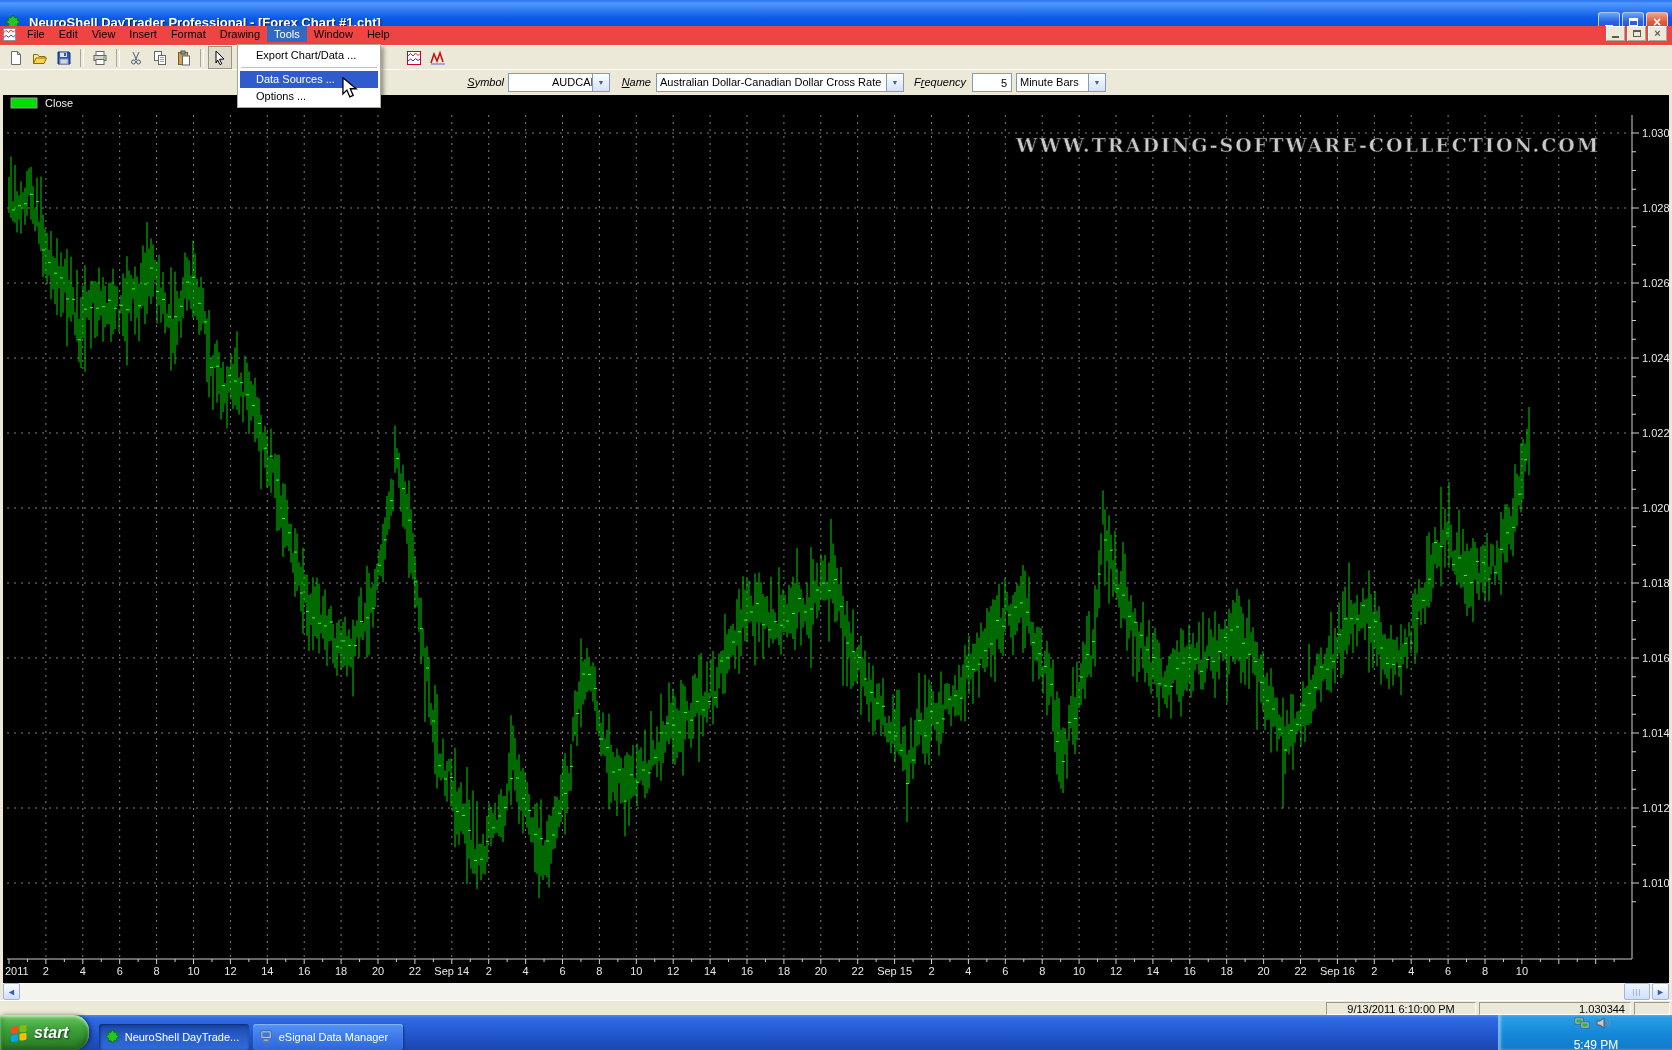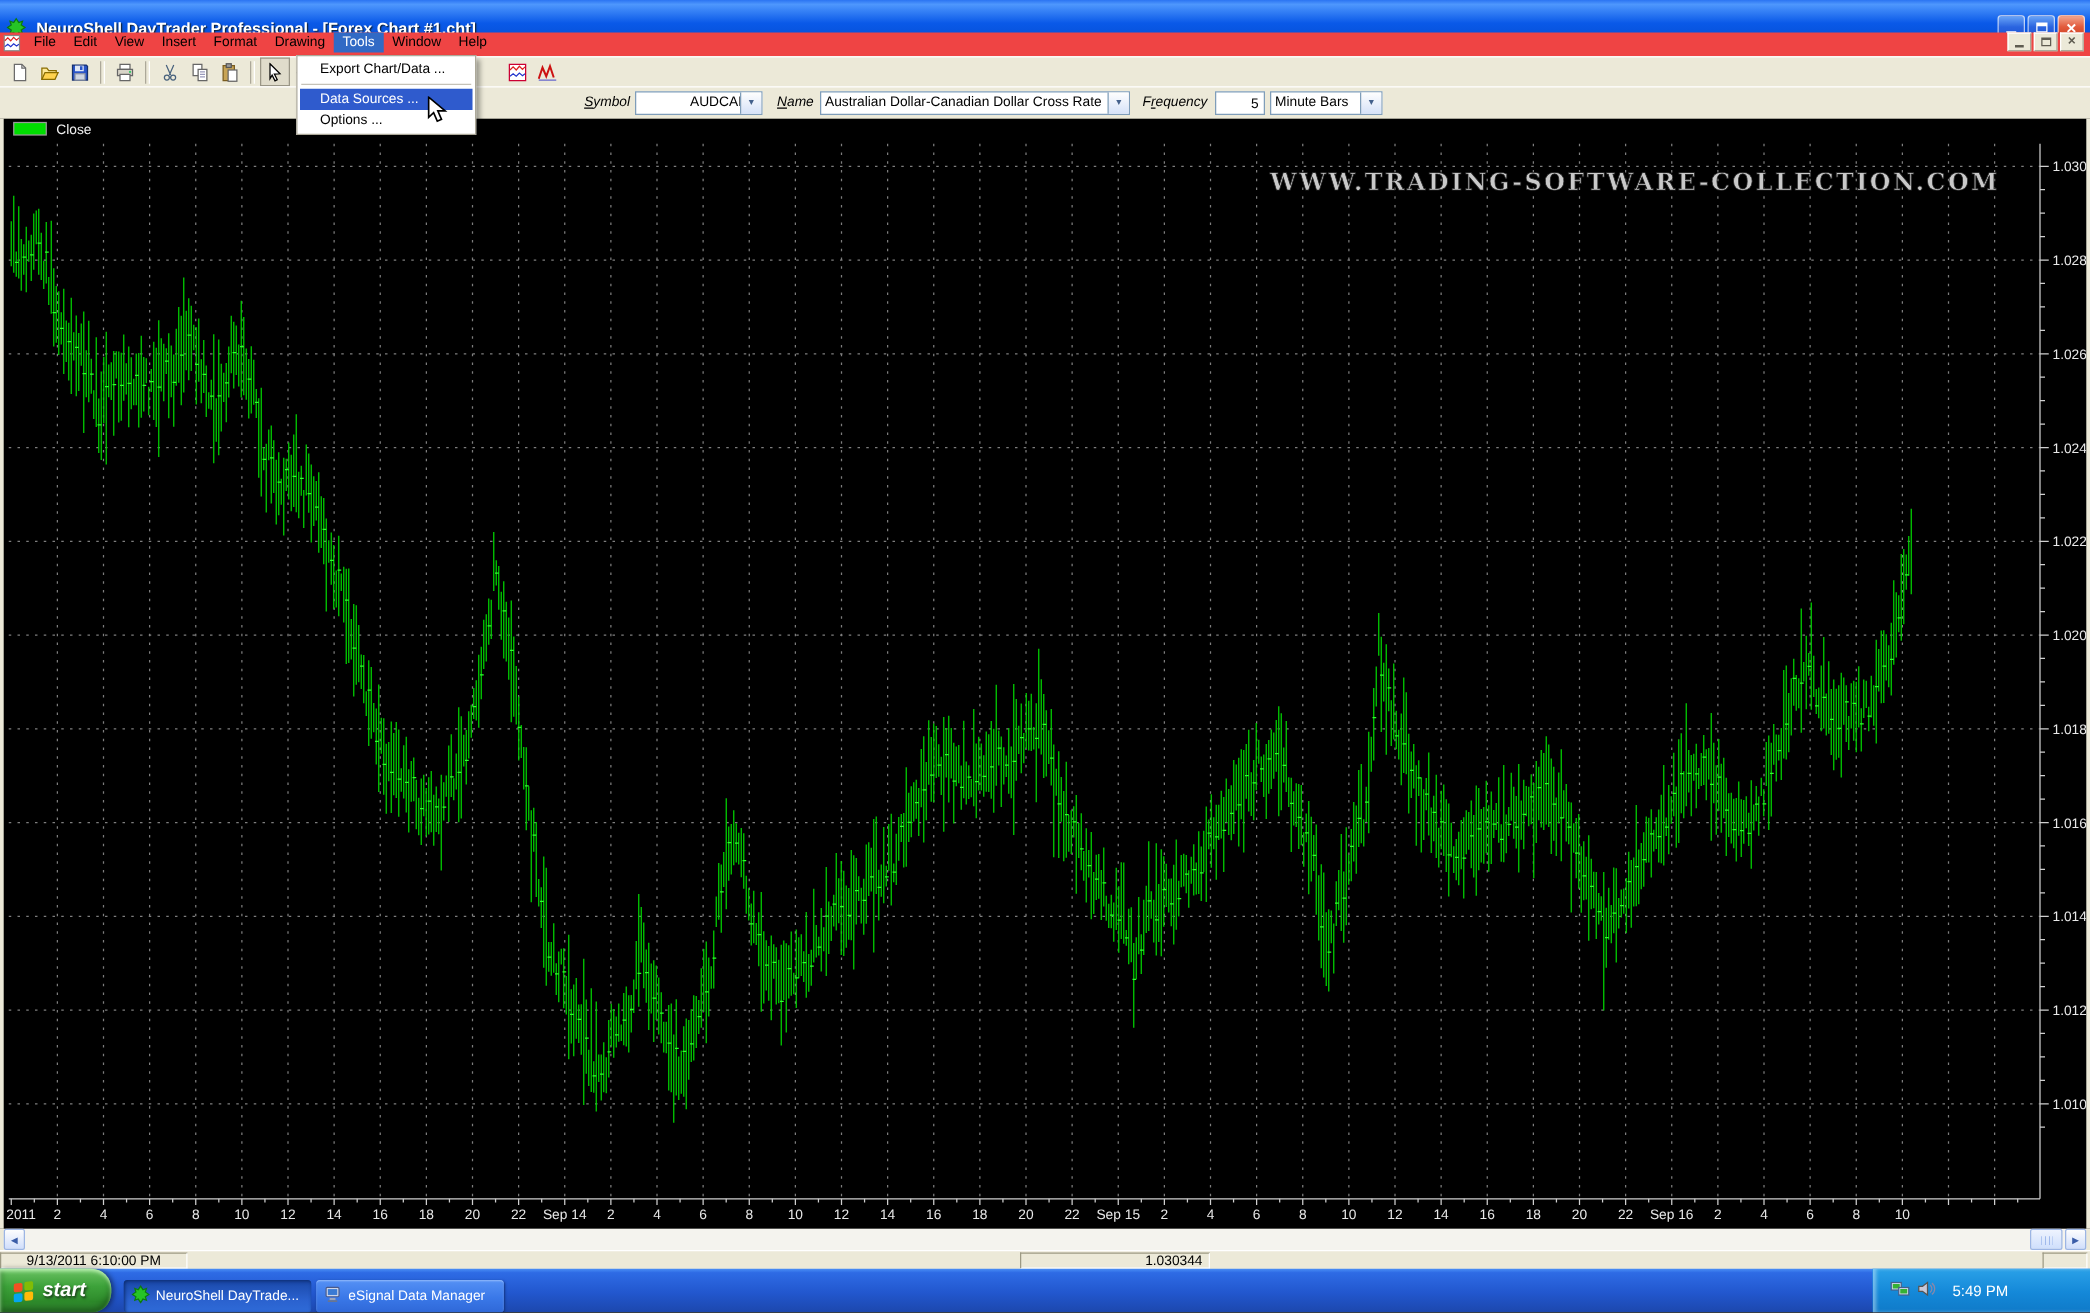--- a/index.html
+++ b/index.html
@@ -57,21 +57,21 @@
   .sbtn{position:absolute;top:0;width:17px;height:17px;border-radius:2px;box-sizing:border-box;
     border:1px solid #9cb5e4;background:linear-gradient(180deg,#fdfdfd,#d0defc);
     color:#3b5da8;font-size:9px;display:flex;align-items:center;justify-content:center;font-weight:bold;}
   .sbtn.left{left:0;} .sbtn.right{right:0;}
   .sthumb{position:absolute;top:0;right:19px;width:26px;height:17px;border-radius:2px;box-sizing:border-box;
     border:1px solid #9cb5e4;background:linear-gradient(180deg,#eef3fe,#cfdffc);}
   .sthumb::after{content:"";position:absolute;left:8px;top:5px;width:9px;height:7px;
     background:repeating-linear-gradient(90deg,#9fb9ec 0 1px,transparent 1px 3px);}
   
   .statusbar{position:absolute;left:0;top:1000px;width:100%;height:15px;background:#ece9d8;
-    border-top:1px solid #fff;display:flex;justify-content:space-between;align-items:center;gap:3px;
+    border-top:1px solid #fff;display:flex;justify-content:flex-end;align-items:center;gap:3px;
     padding-right:2px;box-sizing:border-box;}
   .scell{height:13px;line-height:13px;border:1px solid;border-color:#9d9a84 #fff #fff #9d9a84;
     box-sizing:border-box;padding:0 5px;background:#ece9d8;}
   .scell.datetime{width:150px;text-align:center;}
   .scell.value{width:152px;text-align:right;}
   .scell.stub{width:36px;}
   
   .taskbar{position:absolute;left:0;top:1015px;width:100%;height:35px;
     background:linear-gradient(180deg,#4a8ef5 0%,#2e6be5 9%,#2257ce 55%,#1c47ad 100%);display:flex;}
   .startbtn{height:35px;display:flex;align-items:center;gap:6px;padding:0 20px 0 10px;
@@ -82,21 +82,21 @@
   .tasks{display:flex;gap:4px;margin-left:10px;align-items:flex-end;border-radius:12px;}
   .task{width:150px;height:26px;border-radius:3px;display:flex;align-items:center;gap:5px;
     padding:0 6px;color:#fff;box-sizing:border-box;}
   .task .tlabel{white-space:nowrap;overflow:hidden;text-overflow:ellipsis;}
   .task.active{background:linear-gradient(180deg,#1a48a8,#2a61ce 60%,#2f6bd8);box-shadow:inset 1px 1px 3px #0c2c70;}
   .task.inactive{background:linear-gradient(180deg,#5591f5,#3a78e8 55%,#2f68d8);
     box-shadow:inset 0 1px 1px #8ab4fa,1px 1px 2px #12337d;}
   .tray{position:absolute;right:0;top:0;height:35px;width:174px;display:flex;align-items:center;gap:5px;
     padding-left:14px;box-sizing:border-box;color:#fff;
     background:linear-gradient(180deg,#2aa1e8,#1488d8 55%,#0f7ac8);
-    box-shadow:inset 3px 0 3px rgba(255,255,255,.4);}
+    box-shadow:inset 3px 0 3px rgba(255,255,255,.4);flex-direction:column;}
   .tray .time{margin-left:8px;font-size:12px;}
   .tray svg{width:16px;height:16px;}
   
   .popup{position:absolute;left:237px;top:44px;width:138px;background:#fff;border:1px solid #aca899;
     box-shadow:3px 3px 4px rgba(0,0,0,.35);padding:2px;z-index:60;}
   .popup-item{height:17px;line-height:17px;padding-left:16px;white-space:nowrap;}
   .popup-item.hl{background:#2f5bcd;color:#fff;}
   .popup-sep{height:1px;background:#c5c2b8;margin:3px 1px;}
   .cursor{position:absolute;left:341px;top:77px;z-index:70;}
 </style>

